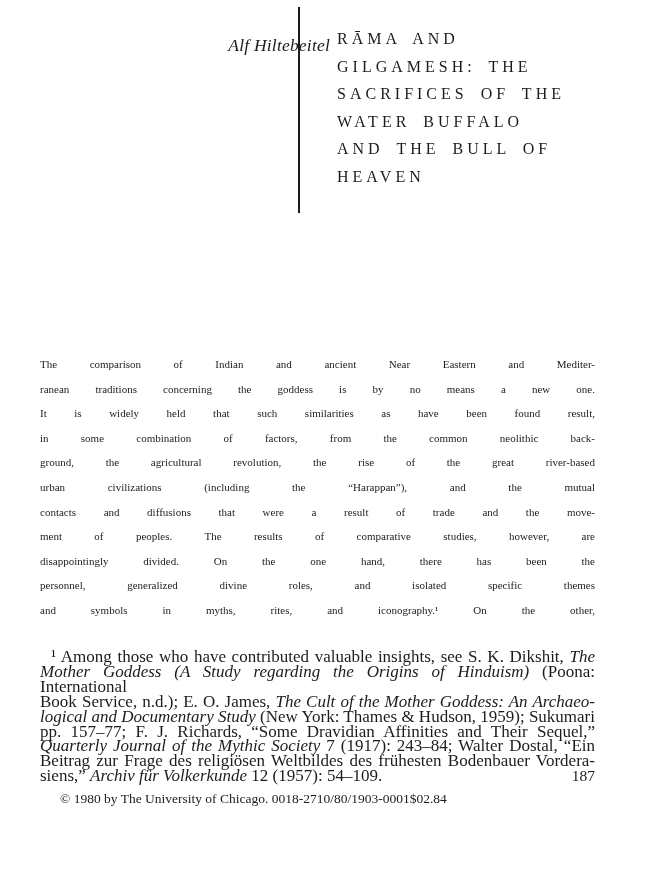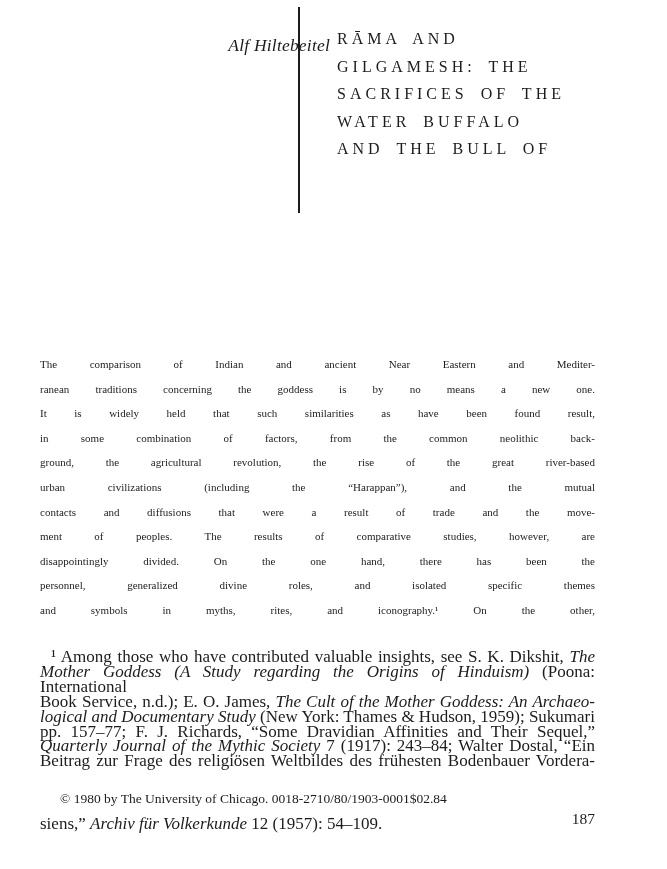--- a/index.html
+++ b/index.html
@@ -71,54 +71,55 @@
     width: 555px;
     font-size: 17px;
     line-height: 14.9px;
   }
   .footnote .line {
     text-align: justify;
     text-align-last: justify;
     white-space: pre-wrap;
   }
   .footnote .line:first-child { text-indent: 11px; }
-  .footnote .line:last-child { text-align-last: left; margin-top: 48px; }
+  .footnote .line:last-child { text-align-last: left; }
   .it { font-style: italic; }
   
   .copyright {
     position: absolute;
     left: 60px;
     top: 790px;
     width: 540px;
     font-size: 13.5px;
     line-height: 17px;
   }
   .folio {
     position: absolute;
-    top: 809px;
+    top: 766px;
     right: 72px;
     font-size: 15.5px;
     line-height: 20px;
   }
 </style>
 </head>
 <body>
 
 <div class="page">
 
   <div class="author">Alf Hiltebeitel</div>
 
   <div class="vrule"></div>
 
   <div class="title">
       <div class="line">RĀMA AND</div>
       <div class="line">GILGAMESH: THE</div>
       <div class="line">SACRIFICES OF THE</div>
       <div class="line">WATER BUFFALO</div>
       <div class="line">AND THE BULL OF</div>
+      <div class="line">HEAVEN</div>
     </div>
 
   <div class="body-block">
       <div class="line">The comparison of Indian and ancient Near Eastern and Mediter-</div>
       <div class="line">ranean traditions concerning the goddess is by no means a new one.</div>
       <div class="line">It is widely held that such similarities as have been found result,</div>
       <div class="line">in some combination of factors, from the common neolithic back-</div>
       <div class="line">ground, the agricultural revolution, the rise of the great river-based</div>
       <div class="line">urban civilizations (including the “Harappan”), and the mutual</div>
       <div class="line">contacts and diffusions that were a result of trade and the move-</div>

